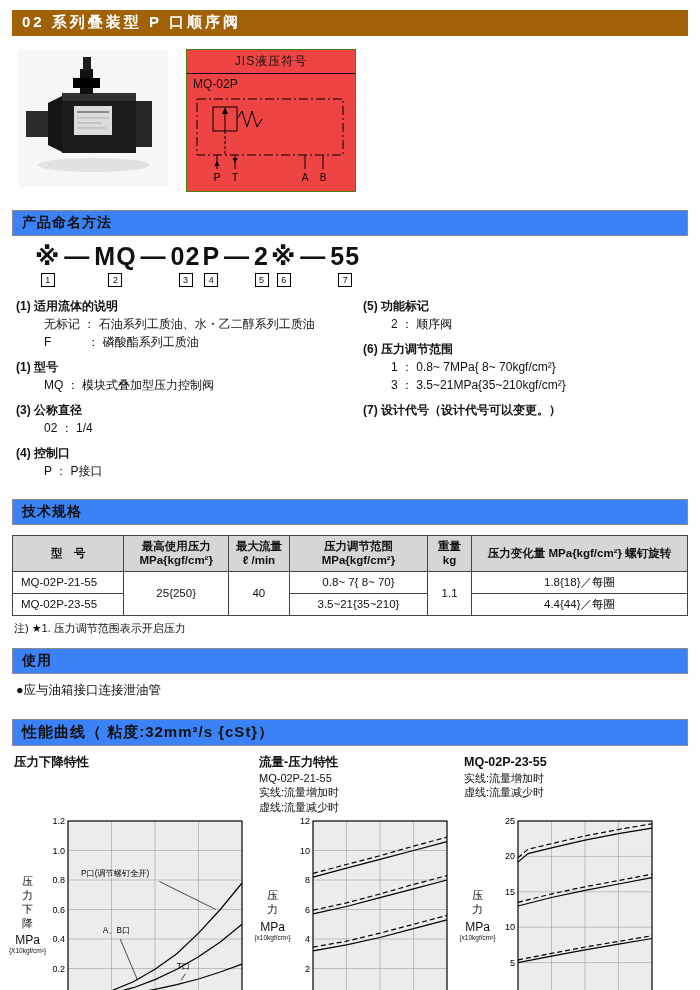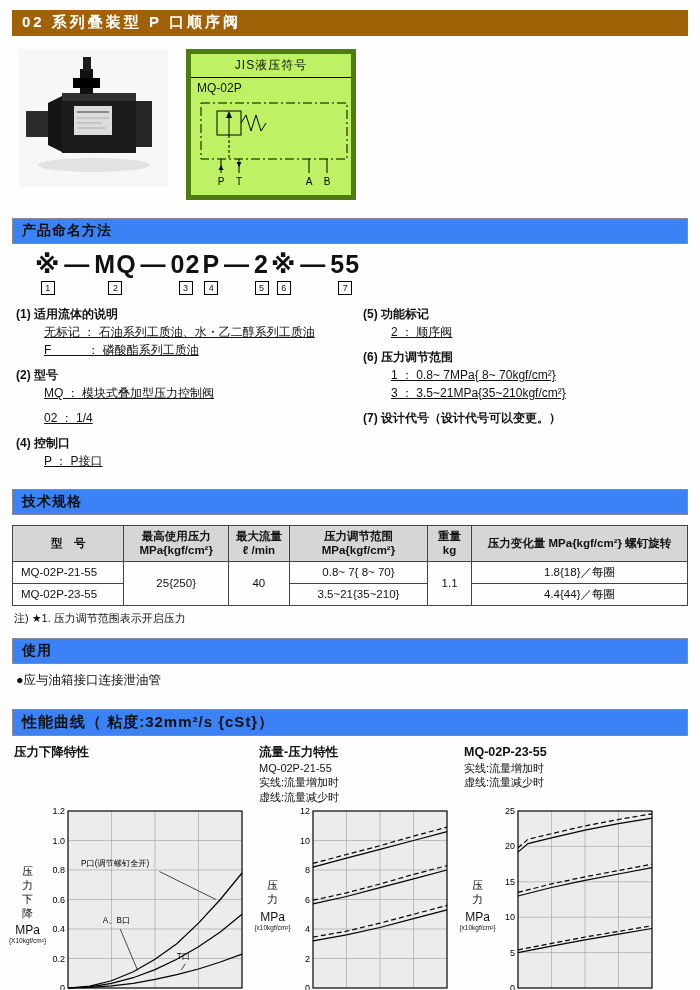--- a/index.html
+++ b/index.html
@@ -4,38 +4,38 @@
 <style>
   * { margin:0; padding:0; box-sizing:border-box; }
   html,body { background:#fff; }
   body { width:700px; font-family:"Liberation Sans","DejaVu Sans",sans-serif; color:#111; }
   .page { width:700px; height:990px; padding:10px 12px 6px; background:#fefefe; overflow:hidden; position:relative; }
 
   .topbar { background:#a16207; color:#fff; font-weight:bold; font-size:15px; padding:3px 10px 4px; letter-spacing:3px; }
 
   .hero { display:flex; gap:18px; margin:13px 6px 18px; align-items:flex-start; }
   .photo { width:150px; height:138px; }
-  .symbol-box { width:170px; border:5px solid #4d7c0f; background:#bef264; }
+  .symbol-box { width:170px; border:1px solid #4d7c0f; background:#ef4444; }
   .symbol-header { text-align:center; font-size:12px; padding:3px 0; border-bottom:1px solid #000; letter-spacing:1px; }
   .symbol-model { font-size:12px; padding:3px 6px 0; }
 
   .section-bar { background:#3b82f6; border:1px solid #8a8a8a; font-weight:bold; font-size:14px; padding:3px 9px; margin:12px 0 8px; letter-spacing:1px; }
   .section-bar.big { font-size:15px; }
 
   .code-row { display:flex; align-items:flex-start; margin:4px 0 10px 22px; }
   .code-unit { display:flex; flex-direction:column; align-items:center; margin:0 1px; }
   .code-text { font-size:25px; font-weight:bold; letter-spacing:1px; line-height:1.0; }
   .code-box { width:14px; height:14px; border:1px solid #000; font-size:9px; line-height:13px; text-align:center; margin-top:4px; }
   .code-unit.dash .code-text { padding:0 2px; }
 
   .naming-cols { display:flex; gap:26px; font-size:12px; line-height:1.5; margin:0 4px; }
   .naming-col { flex:1; }
   .naming-item { margin-bottom:7px; }
   .naming-head { font-weight:bold; }
-  .naming-line { padding-left:28px;text-decoration:underline; }
+  .naming-line { padding-left:28px; }
 
   table.spec-table { width:100%; border-collapse:collapse; font-size:11.5px; margin-top:10px; }
   .spec-table th, .spec-table td { border:1px solid #444; padding:3px 4px; text-align:center; }
   .spec-table th { background:#d6d6d6; font-weight:bold; white-space:pre-line; line-height:1.25; }
   .spec-table td.model { text-align:left; padding-left:8px; }
   .note { font-size:11px; margin:5px 2px 2px; }
 
   .usage-text { font-size:12.5px; margin:2px 4px 20px; }
 
   .charts-row { display:flex; gap:10px; margin-top:4px; padding:0 2px; }
@@ -146,24 +146,25 @@
       </div>
     </div>
   <div class="naming-cols">
     <div class="naming-col" id="naming-left">
         <div class="naming-item">
           <div class="naming-head">(1) 适用流体的说明</div>
           <div class="naming-line">无标记 ： 石油系列工质油、水・乙二醇系列工质油</div>
           <div class="naming-line">F　　　： 磷酸酯系列工质油</div>
         </div>
         <div class="naming-item">
-          <div class="naming-head">(2) 型号</div>
+          <div class="naming-head">(1) 型号</div>
           <div class="naming-line">MQ ： 模块式叠加型压力控制阀</div>
         </div>
         <div class="naming-item">
+          <div class="naming-head">(3) 公称直径</div>
           <div class="naming-line">02 ： 1/4</div>
         </div>
         <div class="naming-item">
           <div class="naming-head">(4) 控制口</div>
           <div class="naming-line">P ： P接口</div>
         </div>
       </div>
     <div class="naming-col" id="naming-right">
         <div class="naming-item">
           <div class="naming-head">(5) 功能标记</div>

